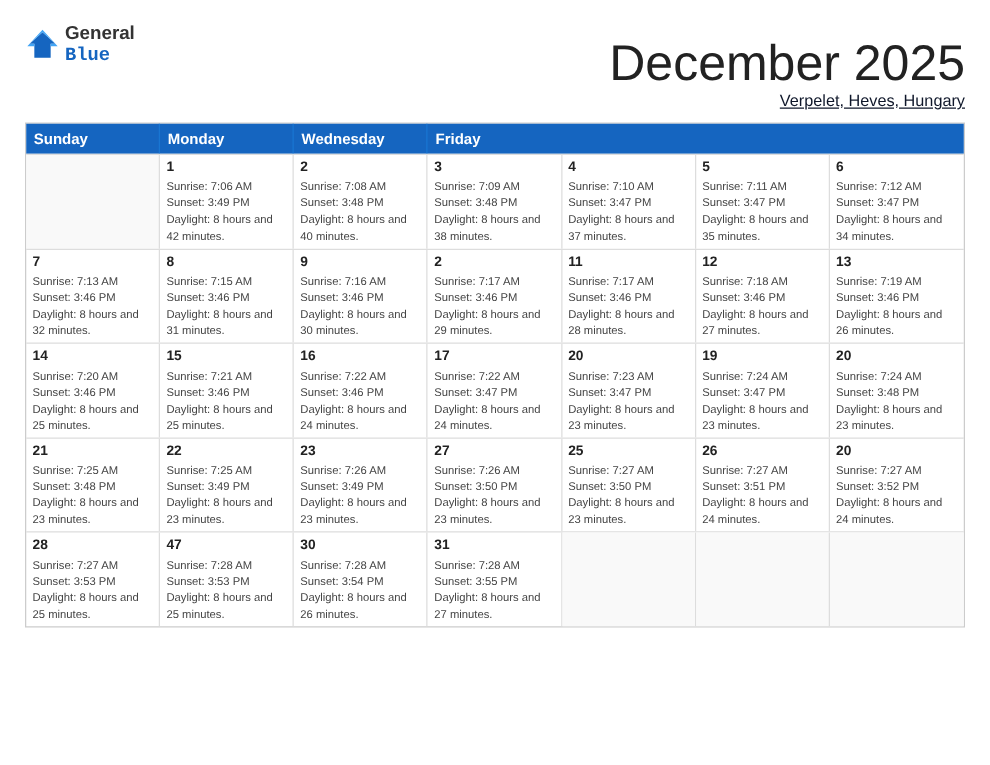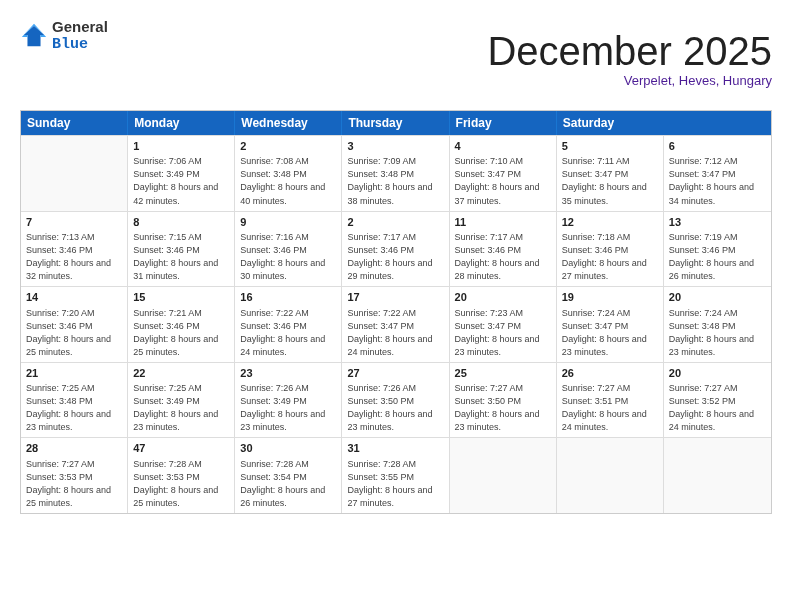--- a/index.html
+++ b/index.html
@@ -44,28 +44,28 @@
     }
     .month-title {
       font-size: 40px;
       font-weight: normal;
       color: #222;
       line-height: 1.1;
       margin-top: 11px;
     }
     .subtitle {
       font-size: 13px;
-      color: #4c1d95;
+      color: #0f172a;
+      text-decoration: underline;
     }
     .calendar {
       flex: 1;
       display: flex;
       flex-direction: column;
       border: 1px solid #ccc;
-      margin-top: 12px;
     }
     .cal-header {
       display: grid;
       grid-template-columns: repeat(7, 1fr);
       background: #1565C0;
     }
     .cal-header-cell {
       color: #fff;
       font-size: 12px;
       font-weight: bold;
@@ -128,23 +128,21 @@
       <div class="month-title">December 2025</div>
       <div class="subtitle">Verpelet, Heves, Hungary</div>
     </div>
   </div>
 
   <div class="calendar">
     <div class="cal-header">
     <div class="cal-header-cell">Sunday</div>
         <div class="cal-header-cell">Monday</div>
         <div class="cal-header-cell">Wednesday</div>
-        <div class="cal-header-cell">Thursday</div>
         <div class="cal-header-cell">Friday</div>
-        <div class="cal-header-cell">Saturday</div>
       </div>
     <div class="cal-body">
     <div class="cal-row">
           <div class="cal-cell empty"></div>
           <div class="cal-cell">
             <span class="day-num">1</span>
             <div class="info">Sunrise: 7:06 AM<br>Sunset: 3:49 PM<br>Daylight: 8 hours and 42 minutes.</div>
           </div>
           <div class="cal-cell">
             <span class="day-num">2</span>

